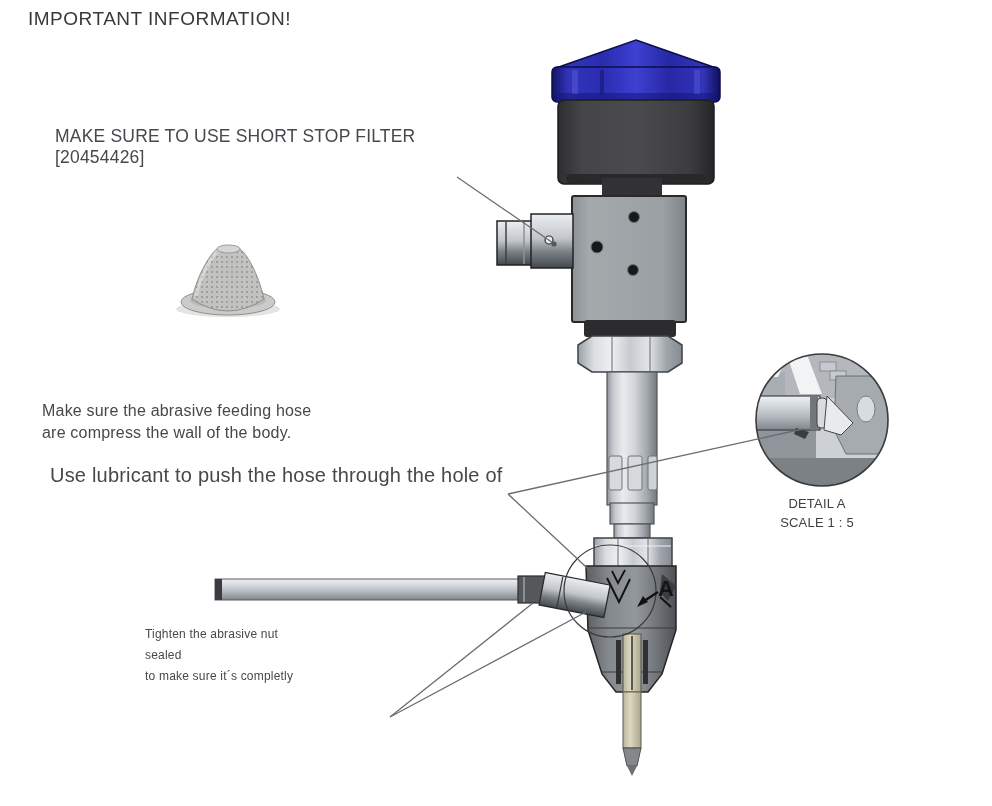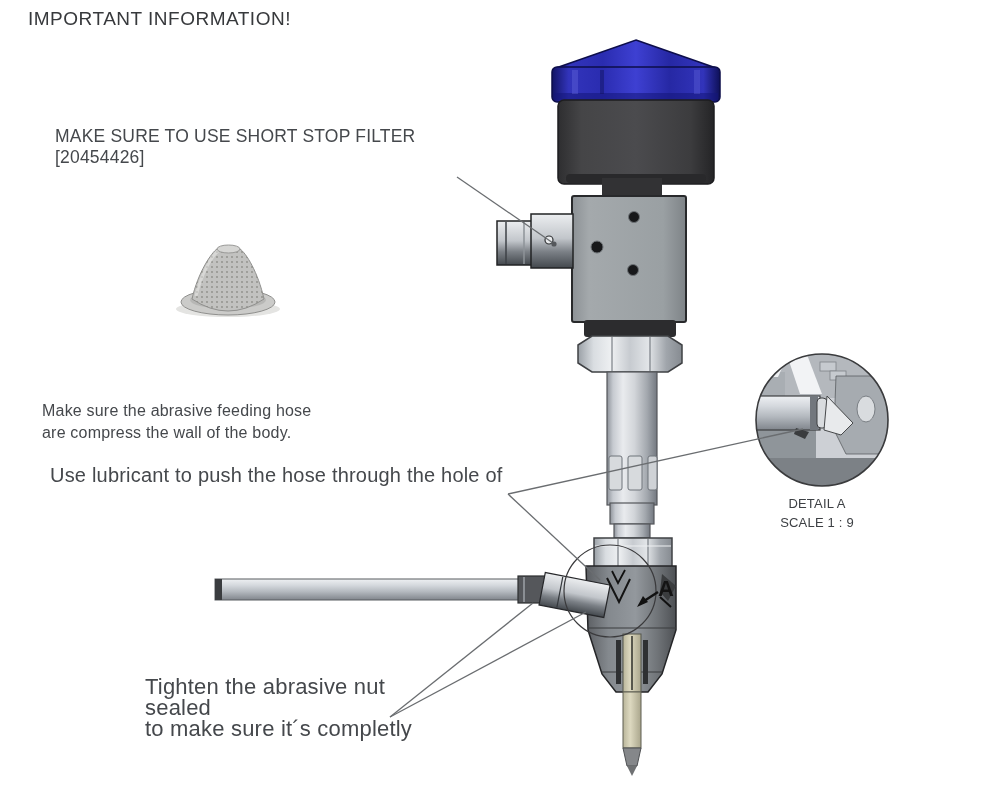--- a/index.html
+++ b/index.html
@@ -5,21 +5,21 @@
   html,body{margin:0;padding:0;background:#fff;}
   #canvas{position:relative;width:992px;height:806px;background:#ffffff;overflow:hidden;
           font-family:"Liberation Sans", sans-serif;}
   #drawing{position:absolute;left:0;top:0;}
   .note{position:absolute;color:#45484c;letter-spacing:.2px;}
   .note div{white-space:nowrap;}
   #page-title{left:28px;top:8px;font-size:19px;letter-spacing:.5px;color:#37393c;}
   #filter-note{left:55px;top:126px;font-size:17.5px;line-height:21px;}
   #hose-note{left:42px;top:400px;font-size:16px;line-height:22px;}
   #lubricant-note{left:50px;top:464px;font-size:20px;line-height:22px;}
-  #tighten-note{left:145px;top:676px;font-size:22px;line-height:21px;}
+  #tighten-note{left:145px;top:624px;font-size:12px;line-height:21px;}
   #detail-label{left:737px;top:494px;width:160px;text-align:center;font-size:13px;line-height:19px;color:#3d4044;}
 </style>
 </head>
 <body>
 
 <div id="canvas">
 
   <svg id="drawing" width="992" height="806" viewBox="0 0 992 806">
     <defs>
       <linearGradient id="gradBlue" x1="0" y1="0" x2="1" y2="0">
@@ -251,16 +251,16 @@
   </div>
 
   <div class="note" id="tighten-note">
     <div>Tighten the abrasive nut</div>
     <div>sealed</div>
     <div>to make sure it´s completly</div>
   </div>
 
   <div class="note" id="detail-label">
     <div>DETAIL A</div>
-    <div>SCALE 1 : 9</div>
+    <div>SCALE 1 : 5</div>
   </div>
 
 </div>
 
 </body></html>

